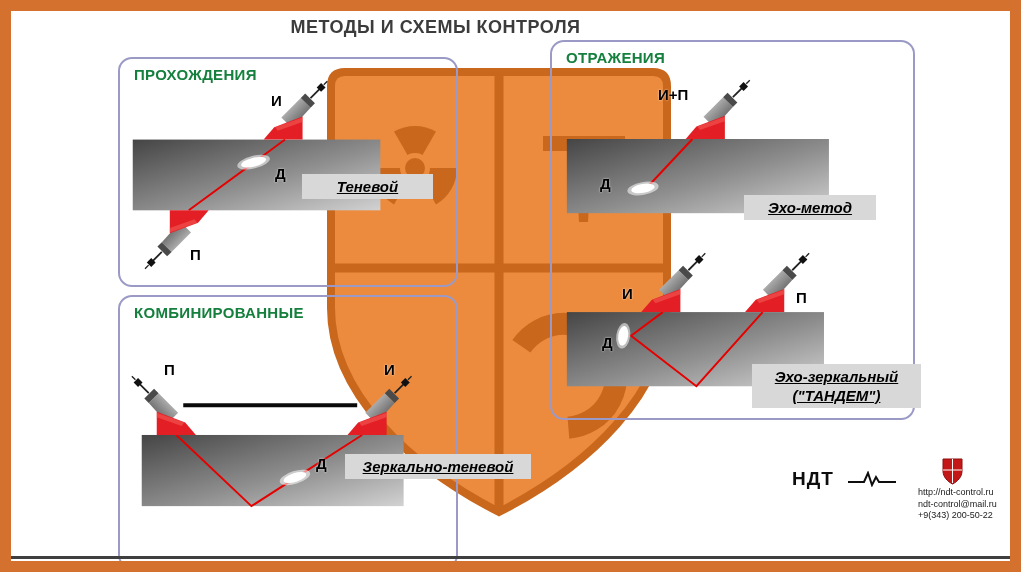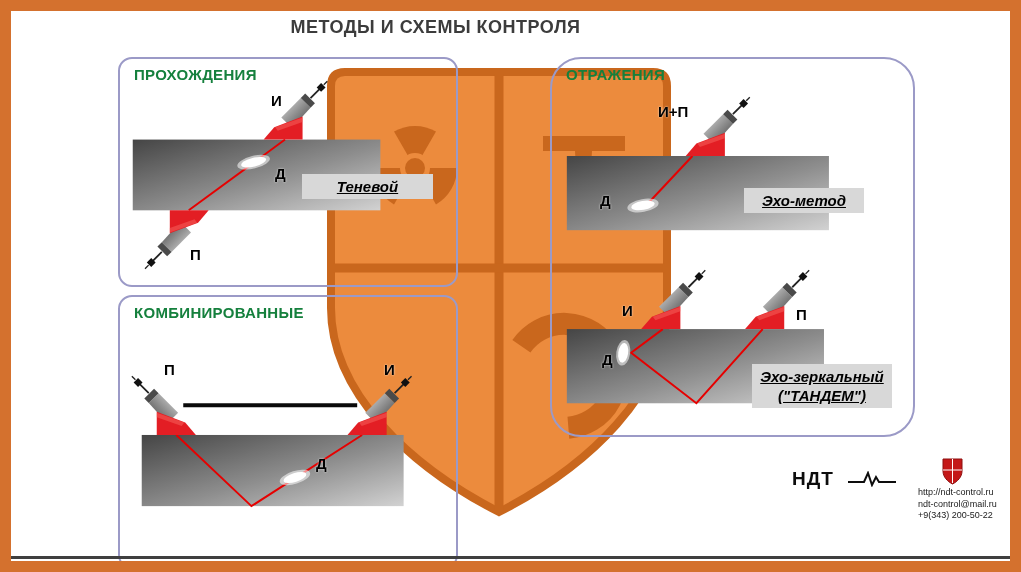--- a/index.html
+++ b/index.html
@@ -6,21 +6,21 @@
   html,body { width:1021px; height:572px; }
   body { font-family:"Liberation Sans", sans-serif; background:#ffffff; }
   .stage { position:relative; width:1021px; height:572px; background:#ffffff; overflow:hidden; }
   .frame { position:absolute; inset:0; border:11px solid #d4712e; z-index:10; pointer-events:none; }
   .bottom-rule { position:absolute; left:11px; right:11px; top:556px; height:3px; background:#3f3f3f; z-index:2; }
   .title { position:absolute; top:17px; left:0; width:883px; padding-right:12px; text-align:center;
            font-size:18px; font-weight:bold; letter-spacing:0.5px; color:#3c3c3c; z-index:1; }
   .shield { position:absolute; left:303px; top:60px; width:392px; height:468px; z-index:0; }
   .panel { position:absolute; border:2px solid #9b9ac7; border-radius:14px; background:transparent; z-index:1; }
   .p1 { left:118px; top:57px;  width:340px; height:230px; }
-  .p2 { left:550px; top:57px;  width:365px; height:380px;border-radius:31px; }
+  .p2 { left:550px; top:40px;  width:365px; height:380px; }
   .p3 { left:118px; top:295px; width:340px; height:274px; }
   .panel-heading { position:absolute; top:7px; left:14px; font-size:15px; font-weight:bold;
                    color:#15803d; letter-spacing:0.3px; z-index:3; }
   .diagram { position:absolute; inset:0; width:100%; height:100%; overflow:visible; z-index:2; }
   .mark { position:absolute; font-size:15px; font-weight:bold; color:#000; z-index:3;
           text-shadow:0 0 2px rgba(255,255,255,0.9); }
   .method-label { position:absolute; z-index:4; background:#d8d8d8; color:#000;
                   font-size:15px; font-weight:bold; font-style:italic; text-decoration:underline;
                   text-align:center; padding:3px 6px; line-height:19px; }
   .logo-text { position:absolute; left:792px; top:467px; z-index:2; color:#0d0d0d; }
@@ -138,26 +138,29 @@
       <use href="#tduc" transform="translate(223,49.6) scale(0.9)"></use>
     </svg>
     <span class="mark" style="left:44px;top:64px">П</span>
     <span class="mark" style="left:264px;top:64px">И</span>
     <span class="mark" style="left:196px;top:158px">Д</span>
   </section>
 
   <div class="method-label" style="left:302px;top:174px;width:131px">
     <span>Теневой</span>
   </div>
-  <div class="method-label" style="left:744px;top:188px;width:120px">
+  <div class="method-label" style="left:744px;top:195px;width:132px">
     <span>Эхо-метод</span>
   </div>
-  <div class="method-label" style="left:752px;top:364px;width:140px">
+  <div class="method-label" style="left:752px;top:364px;width:169px">
     <span>Эхо-зеркальный</span><br>
     <span>("ТАНДЕМ")</span>
+  </div>
+  <div class="method-label" style="left:345px;top:454px;width:186px">
+    <span>Зеркально-теневой</span>
   </div>
 
   <div class="logo-text">
     <div class="logo-row">
       <span class="logo-name">НДТ</span>
       <svg width="48" height="16" viewBox="0 0 48 16">
         <polyline points="0,11 12,11 16,11 20,2 24,14 28,6 31,11 48,11" fill="none" stroke="#0d0d0d" stroke-width="2"></polyline>
       </svg>
     </div>
   </div>

